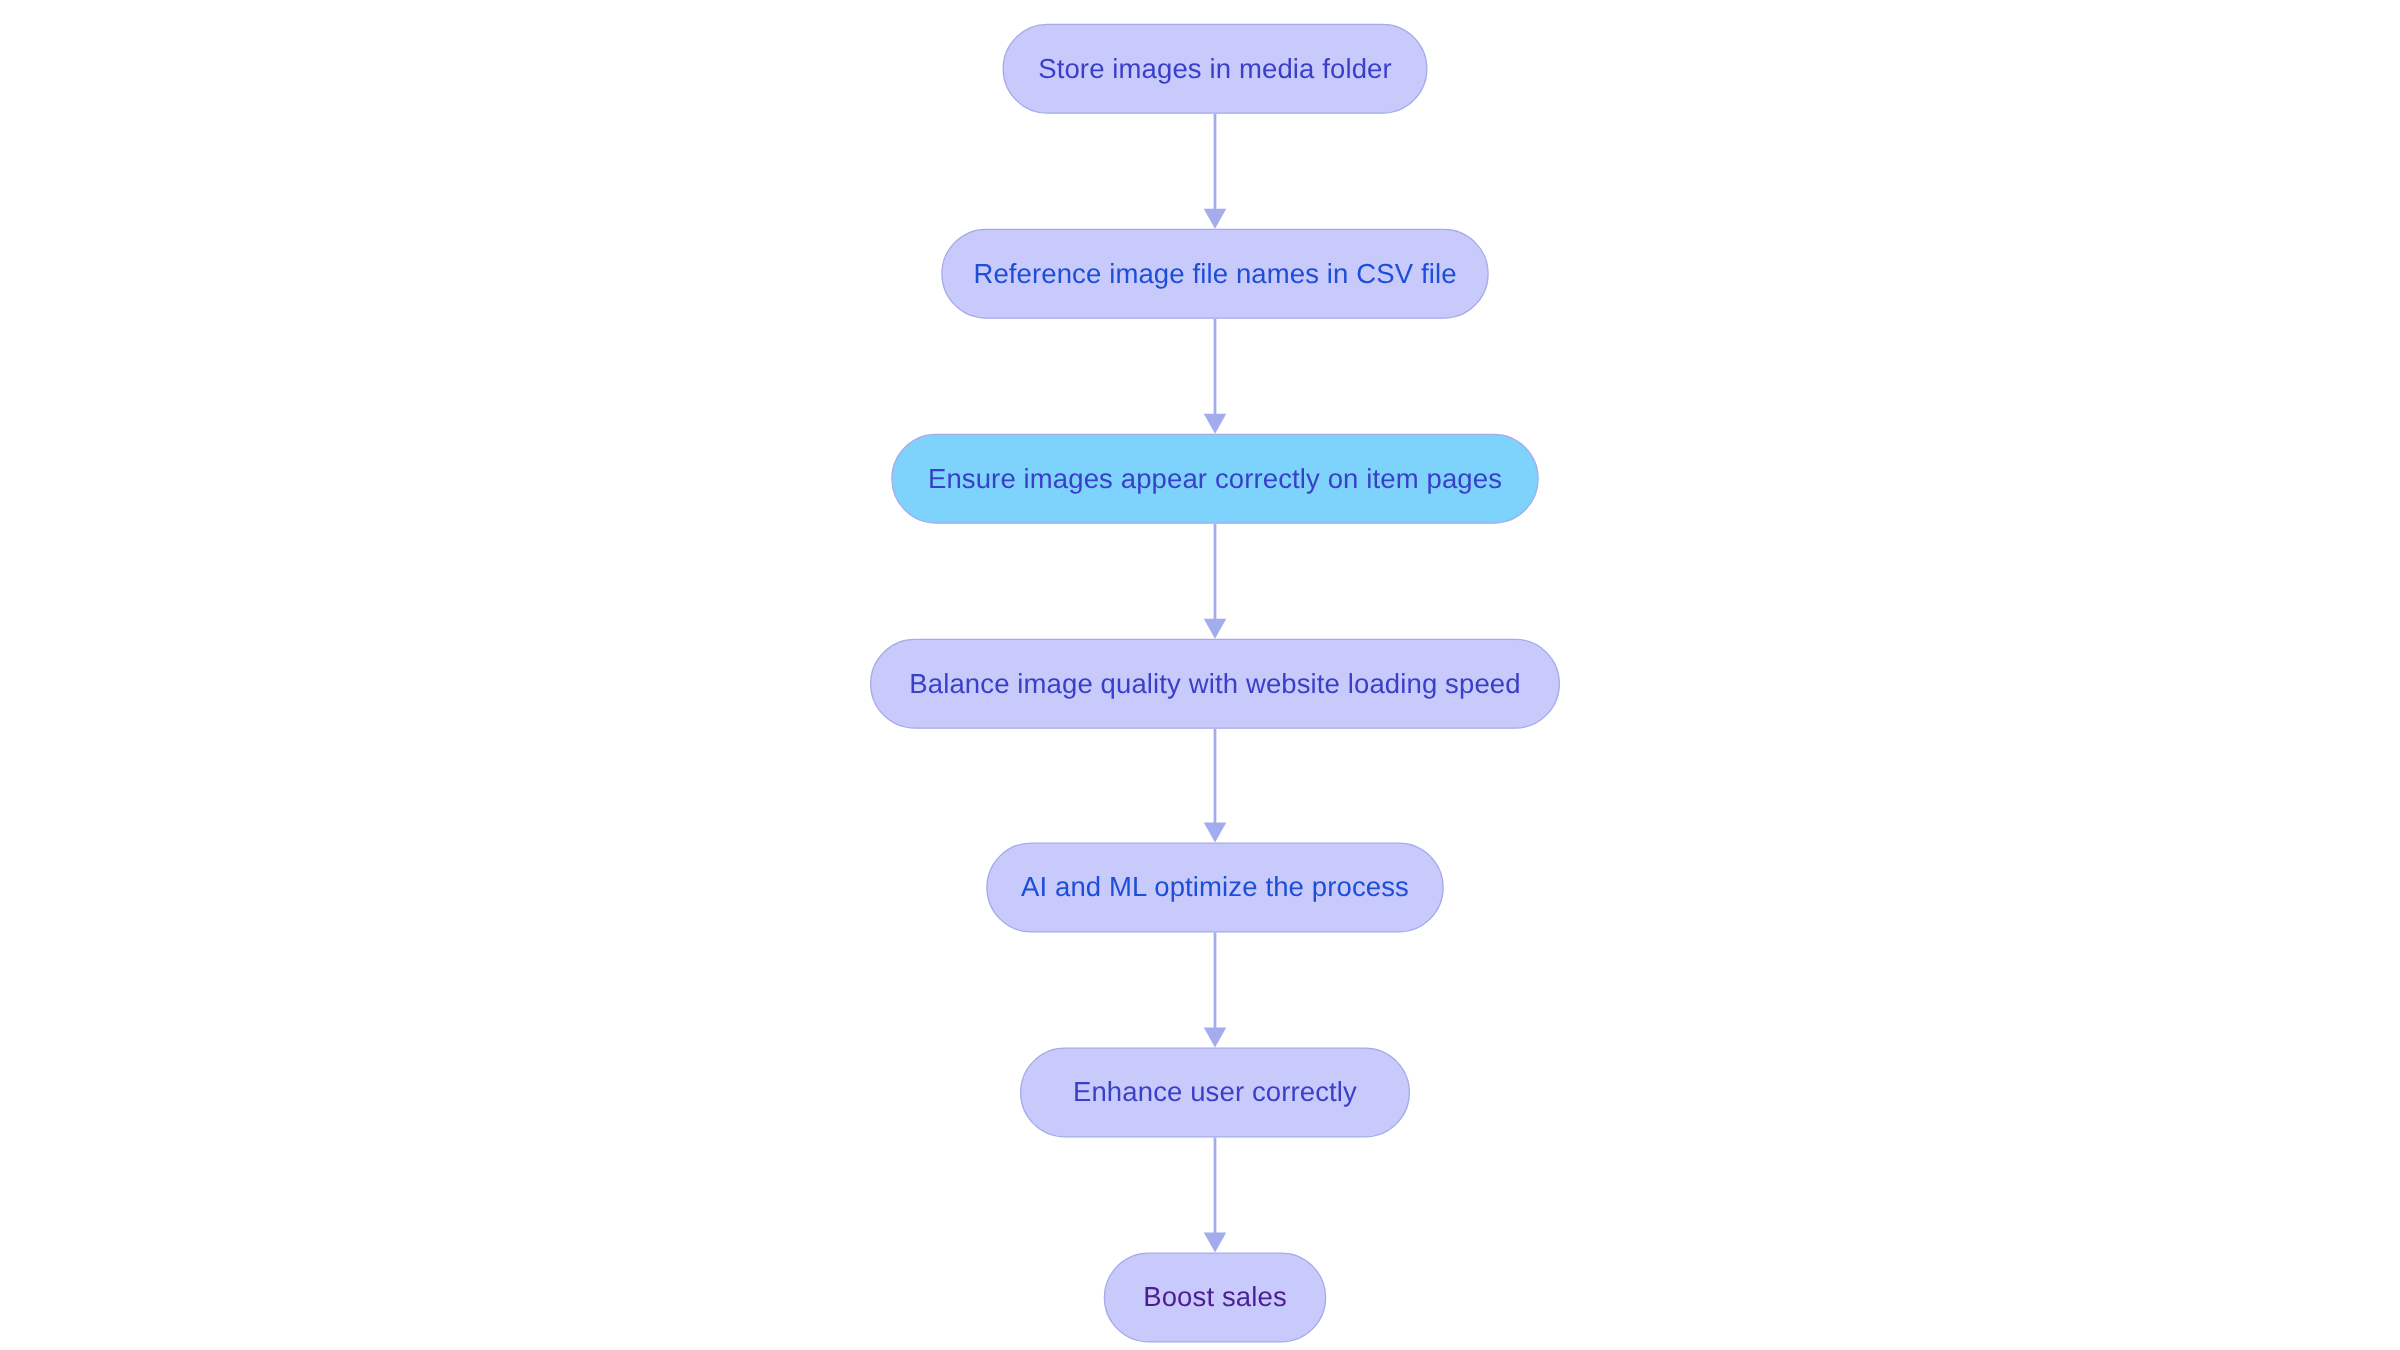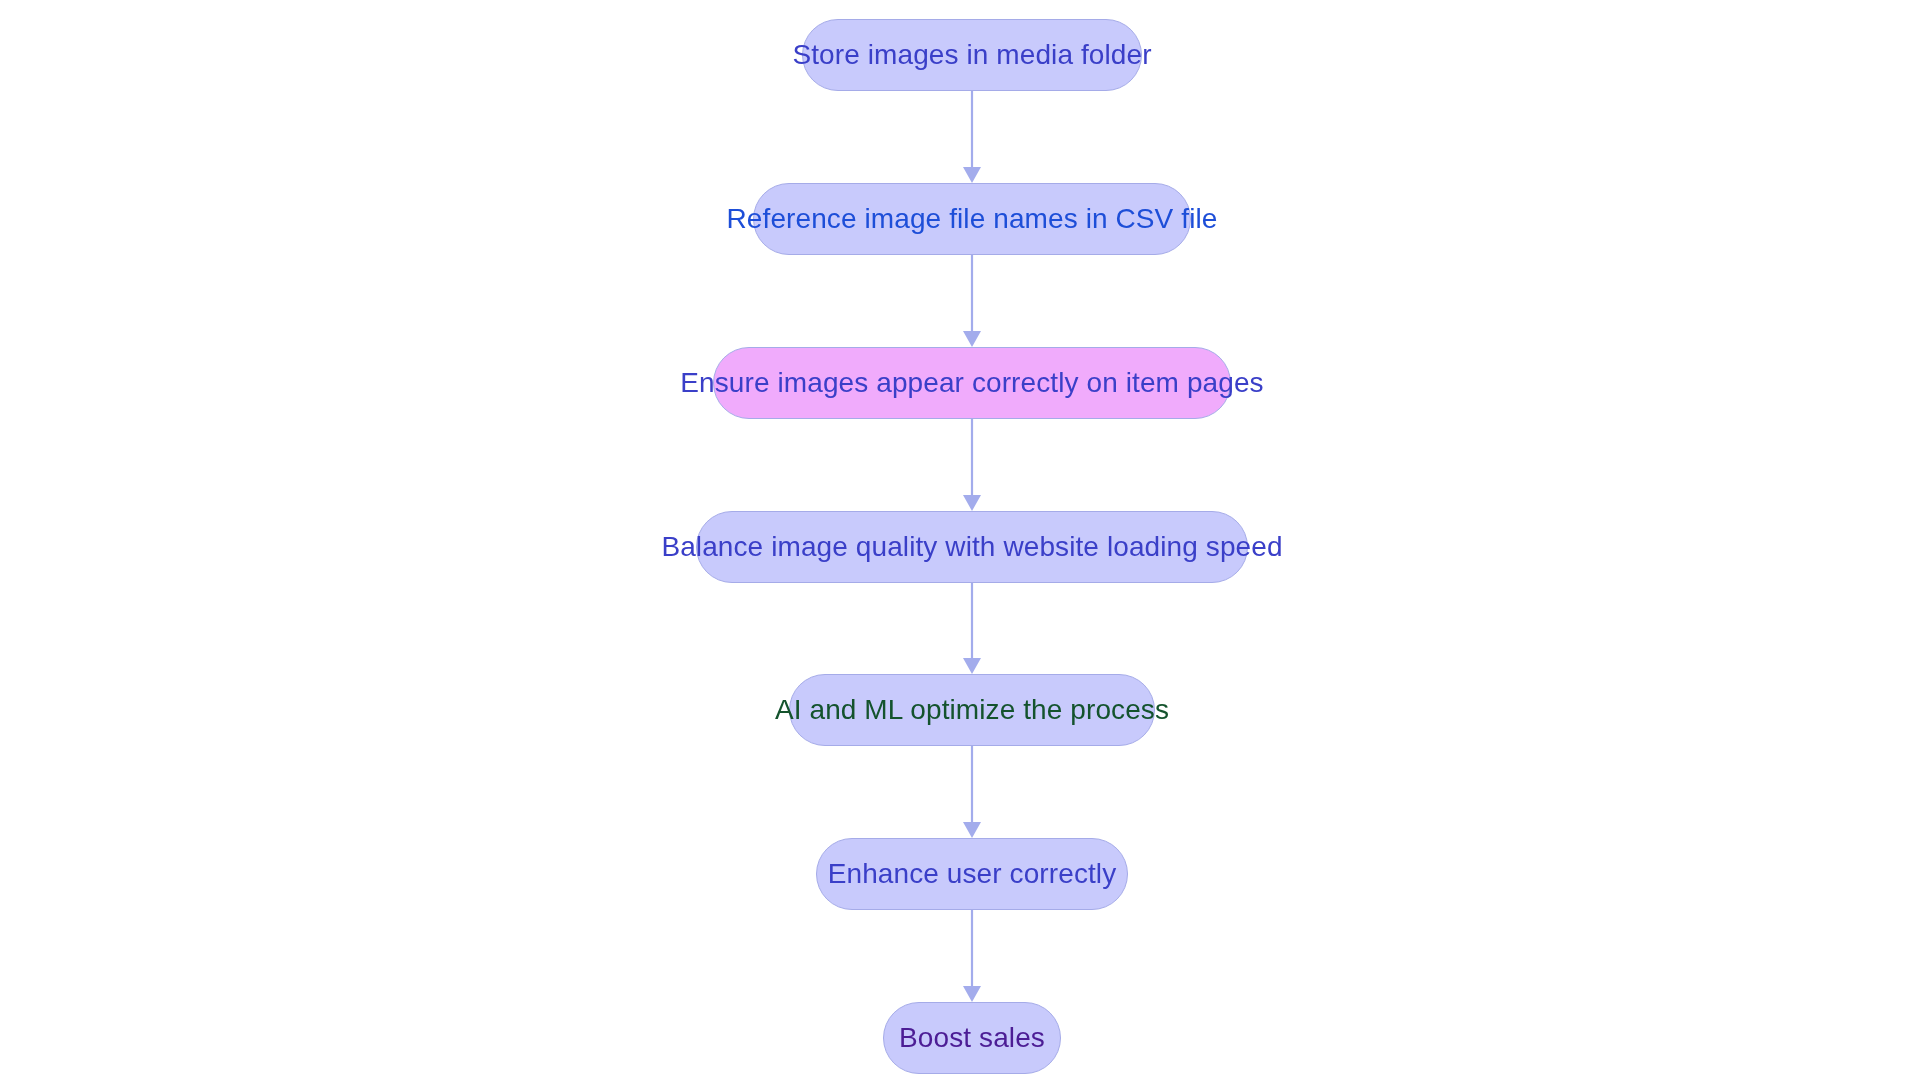--- a/index.html
+++ b/index.html
@@ -39,21 +39,21 @@
     height: 72px;
     border-radius: 36px;
     background: #c8cafc;
     border: 1px solid #a5abe8;
     transform: translate(-50%, -50%);
     white-space: nowrap;
   }
 
   .flow-node-label {
     font-family: "Liberation Sans", sans-serif;
-    font-size: 28px;
+    font-size: 22px;
     font-weight: 400;
     color: #3a3fc8;
     letter-spacing: 0.1px;
     line-height: 1;
     user-select: none;
   }
 </style>
 </head>
 <body>
 
@@ -86,28 +86,28 @@
       </g>
     </svg>
 
   <div id="node-layer">
       <div class="flow-node" style="left: 972px; top: 55px; width: 340px; height: 72px; background: rgb(200, 202, 252); border-color: rgb(165, 171, 232); border-radius: 36px;">
         <span class="flow-node-label" style="color: rgb(58, 63, 200);">Store images in media folder</span>
       </div>
       <div class="flow-node" style="left: 972px; top: 219px; width: 438px; height: 72px; background: rgb(200, 202, 252); border-color: rgb(165, 171, 232); border-radius: 36px;">
         <span class="flow-node-label" style="color: #1d4ed8;">Reference image file names in CSV file</span>
       </div>
-      <div class="flow-node" style="left: 972px; top: 383px; width: 518px; height: 72px; background: #f0abfc; border-color: rgb(165, 171, 232); border-radius: 36px;">
+      <div class="flow-node" style="left: 972px; top: 383px; width: 518px; height: 72px; background: #7dd3fc; border-color: rgb(165, 171, 232); border-radius: 36px;">
         <span class="flow-node-label" style="color: rgb(58, 63, 200);">Ensure images appear correctly on item pages</span>
       </div>
       <div class="flow-node" style="left: 972px; top: 547px; width: 552px; height: 72px; background: rgb(200, 202, 252); border-color: rgb(165, 171, 232); border-radius: 36px; text-align: right;">
         <span class="flow-node-label" style="color: rgb(58, 63, 200);">Balance image quality with website loading speed</span>
       </div>
       <div class="flow-node" style="left: 972px; top: 710px; width: 366px; height: 72px; background: rgb(200, 202, 252); border-color: rgb(165, 171, 232); border-radius: 36px;">
-        <span class="flow-node-label" style="color: #14532d;">AI and ML optimize the process</span>
+        <span class="flow-node-label" style="color: #1d4ed8;">AI and ML optimize the process</span>
       </div>
       <div class="flow-node" style="left: 972px; top: 874px; width: 312px; height: 72px; background: rgb(200, 202, 252); border-color: rgb(165, 171, 232); border-radius: 36px;">
         <span class="flow-node-label" style="color: rgb(58, 63, 200);">Enhance user correctly</span>
       </div>
       <div class="flow-node" style="left: 972px; top: 1038px; width: 178px; height: 72px; background: rgb(200, 202, 252); border-color: rgb(165, 171, 232); border-radius: 36px;">
         <span class="flow-node-label" style="color: #4c1d95;">Boost sales</span>
       </div>
     </div>
 
 </div>

